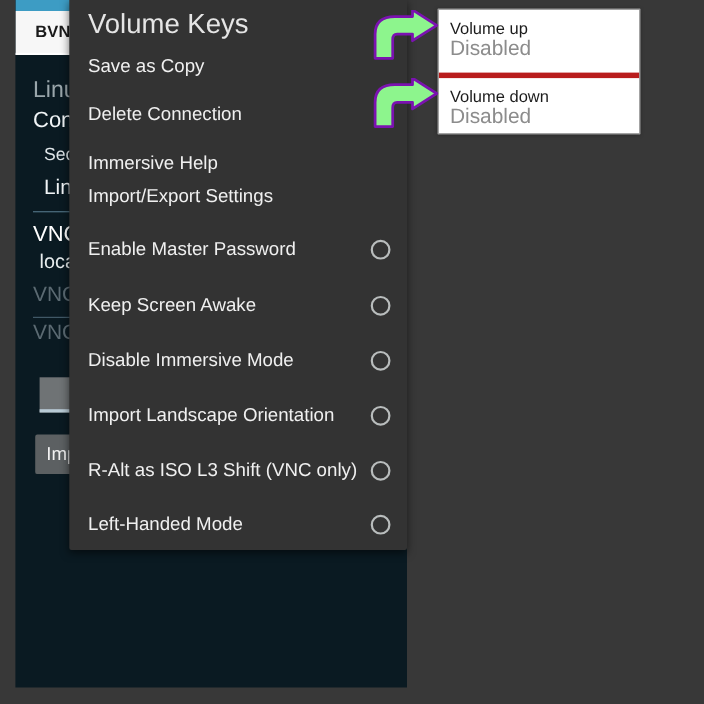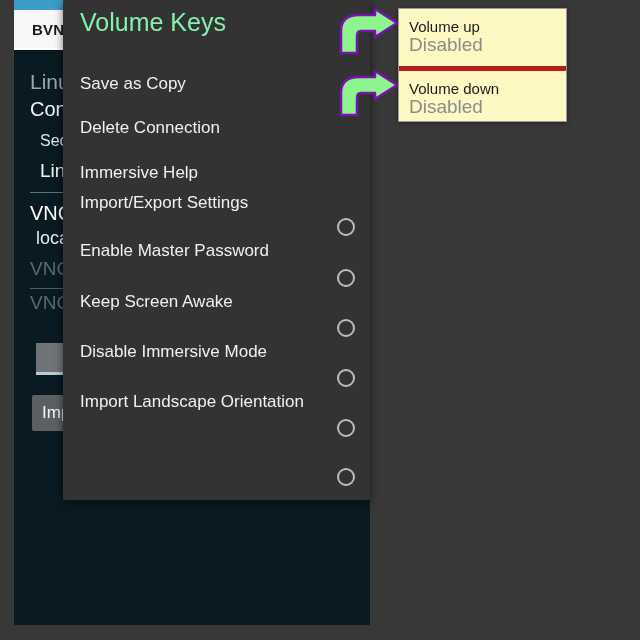--- a/index.html
+++ b/index.html
@@ -119,59 +119,58 @@
     height: 500px;
     background: #333333;
     border-radius: 0 0 2px 2px;
     box-shadow: 0 2px 8px rgba(0,0,0,.55);
   }
   #menu-title {
     position: absolute;
     left: 17px;
     top: 8px;
     font-size: 25px;
-    color: #86efac;
+    color: #e5e5e5;
     white-space: nowrap;
   }
   .menu-item {
     position: absolute;
     left: 0;
     width: 307px;
     height: 30px;
   }
   .menu-item .label {
     position: absolute;
     left: 17px;
     top: 0;
     font-size: 17px;
     color: #f0f0f0;
     white-space: nowrap;
     line-height: 30px;
-    margin-top: 24px;
   }
   .menu-item .radio {
     position: absolute;
     left: 274px;
     top: 6px;
     width: 18px;
     height: 18px;
     border: 2px solid #b9bdbd;
     border-radius: 50%;
     box-sizing: border-box;
     background: transparent;
   }
 
   
   #card {
     position: absolute;
     left: 398px;
     top: 8px;
-    width: 169px;
+    width: 184px;
     height: 114px;
-    background: #fef9c3;
+    background: #ffffff;
     border: 1px solid #9a9a9a;
     box-sizing: border-box;
     box-shadow: 0 1px 4px rgba(0,0,0,.4);
   }
   .card-row {
     position: relative;
     height: 57px;
     box-sizing: border-box;
     padding: 8px 0 0 10px;
   }
@@ -254,23 +253,25 @@
         </div>
         <div class="menu-item" style="top: 313px;">
           <span class="label">Disable Immersive Mode</span>
           <span class="radio"></span>
         </div>
         <div class="menu-item" style="top: 363px;">
           <span class="label">Import Landscape Orientation</span>
           <span class="radio"></span>
         </div>
         <div class="menu-item" style="top: 413px;">
+          <span class="label">R-Alt as ISO L3 Shift (VNC only)</span>
           <span class="radio"></span>
         </div>
         <div class="menu-item" style="top: 462px;">
+          <span class="label">Left-Handed Mode</span>
           <span class="radio"></span>
         </div>
       </div>
   </div>
 
   <div id="card">
     <div class="card-row">
       <span class="card-title">Volume up</span>
       <span class="card-sub">Disabled</span>
     </div>

